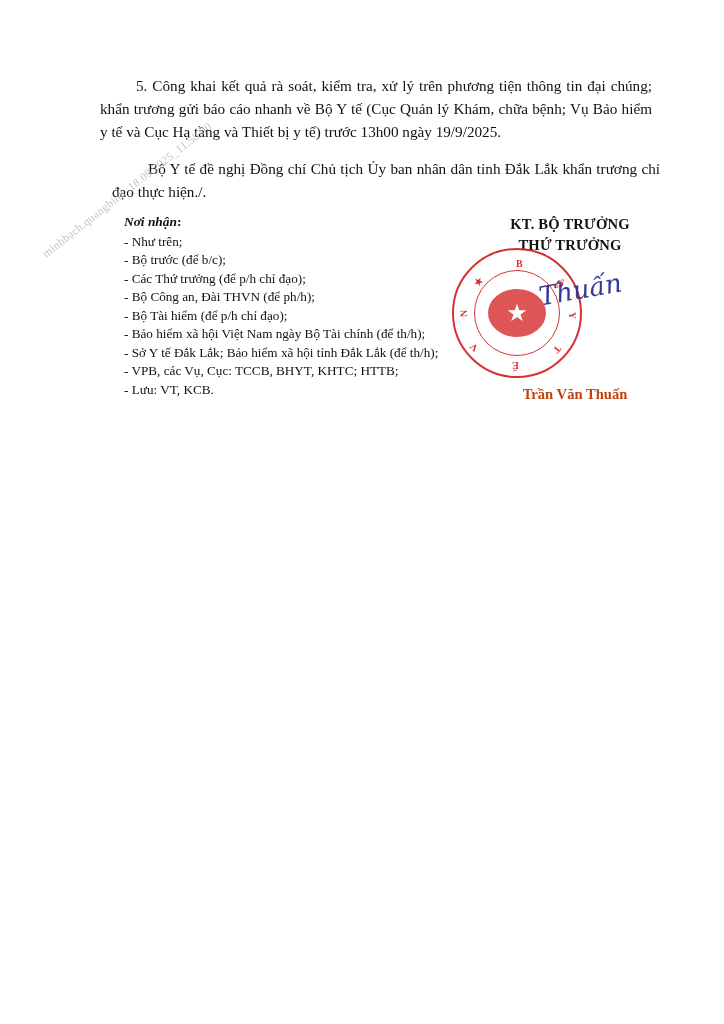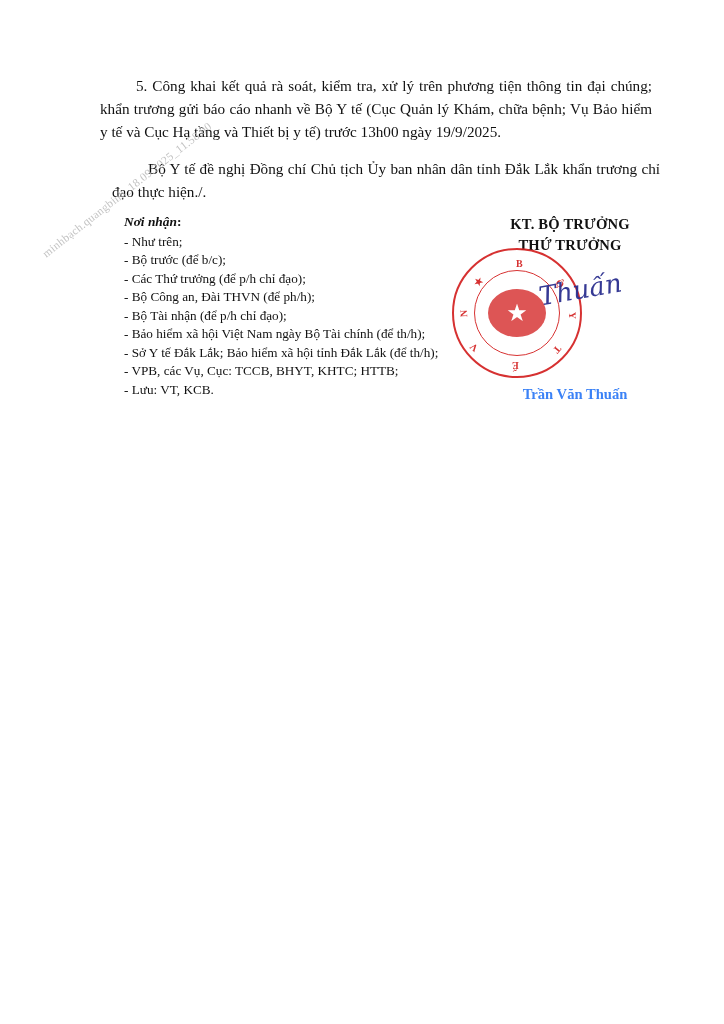--- a/index.html
+++ b/index.html
@@ -87,21 +87,21 @@
     line-height: 1.45;
   }
   .sig-name {
     position: absolute;
     left: 370px;
     top: 172px;
     width: 210px;
     text-align: center;
     font-size: 14.6px;
     font-weight: bold;
-    color: #3b82f6;
+    color: #c2410c;
   }
   
   .seal {
     position: absolute;
     left: 452px;
     top: 248px;
     width: 130px;
     height: 130px;
     border: 2.2px solid #d32020;
     border-radius: 50%;
@@ -203,21 +203,21 @@
   <div class="lower">
 
     <div class="recipients">
       <div class="recipients-title">
         <span>Nơi nhận</span><span class="plain">:</span>
       </div>
       <div class="recipient-item">- Như trên;</div>
       <div class="recipient-item">- Bộ trước (để b/c);</div>
       <div class="recipient-item">- Các Thứ trưởng (để p/h chỉ đạo);</div>
       <div class="recipient-item">- Bộ Công an, Đài THVN (để ph/h);</div>
-      <div class="recipient-item">- Bộ Tài nhận (để p/h chỉ đạo);</div>
+      <div class="recipient-item">- Bộ Tài hiểm (để p/h chỉ đạo);</div>
       <div class="recipient-item">- Bảo hiểm xã hội Việt Nam ngày Bộ Tài chính (để th/h);</div>
       <div class="recipient-item">- Sở Y tế Đắk Lắk; Bảo hiểm xã hội tỉnh Đắk Lắk (để th/h);</div>
       <div class="recipient-item">- VPB, các Vụ, Cục: TCCB, BHYT, KHTC; HTTB;</div>
       <div class="recipient-item">- Lưu: VT, KCB.</div>
     </div>
 
     <div class="signature">
       <div class="sig-line">KT. BỘ TRƯỞNG</div>
       <div class="sig-line">THỨ TRƯỞNG</div>
     </div>

